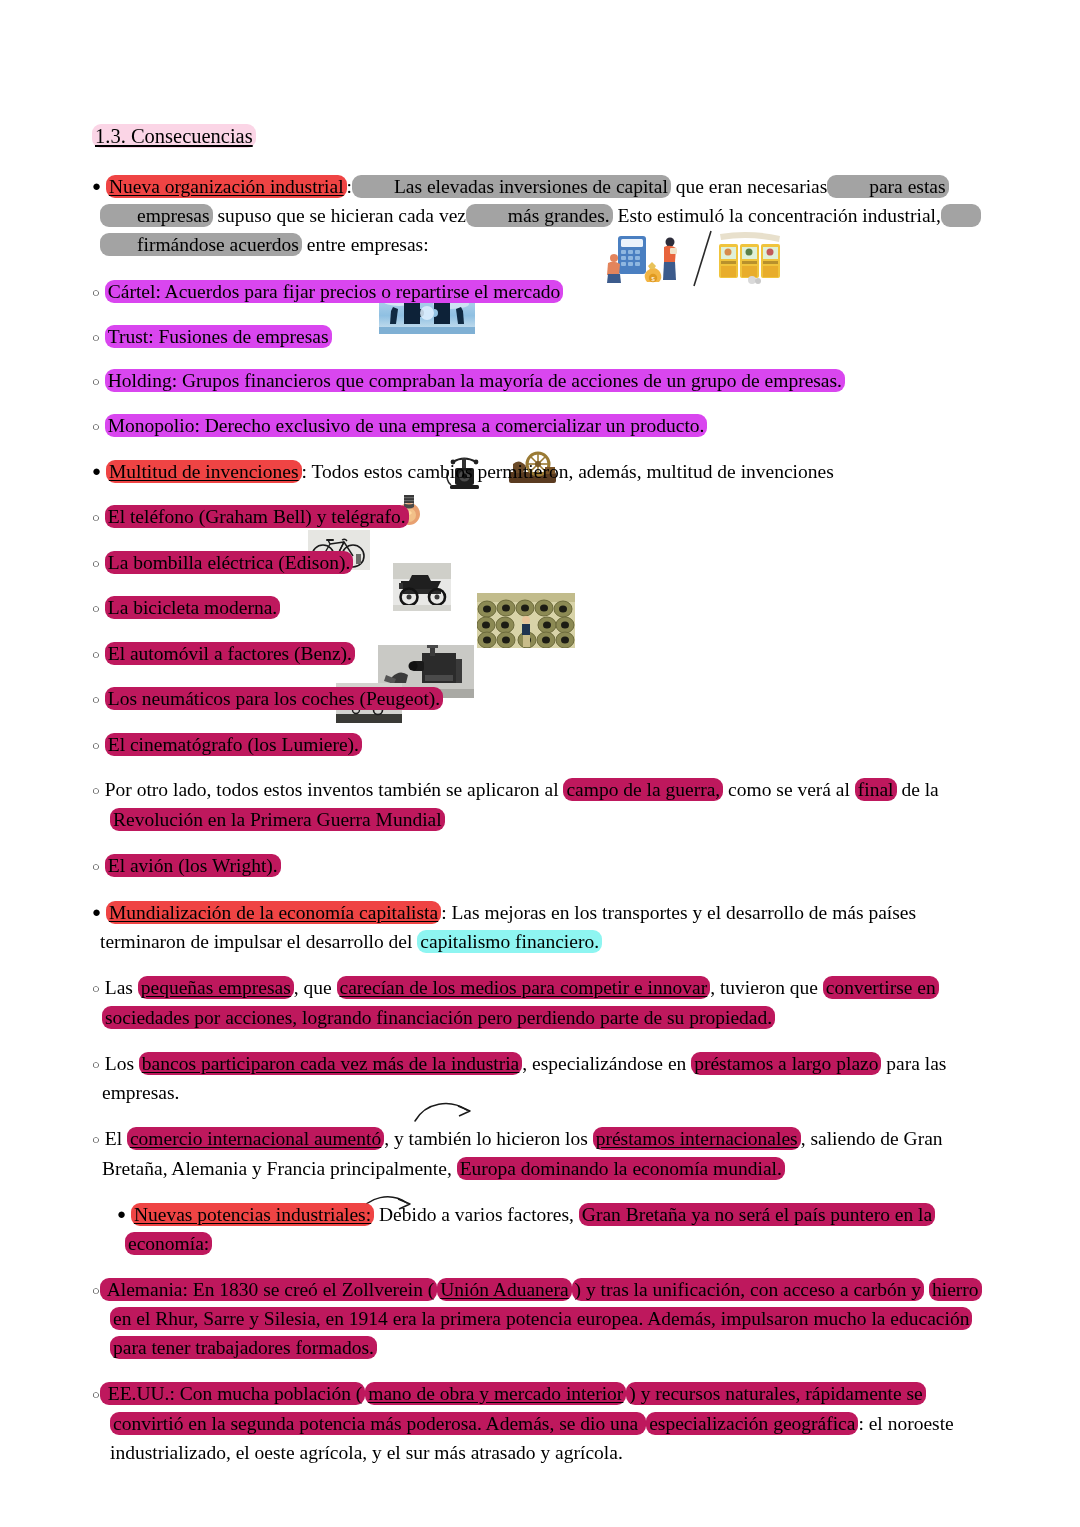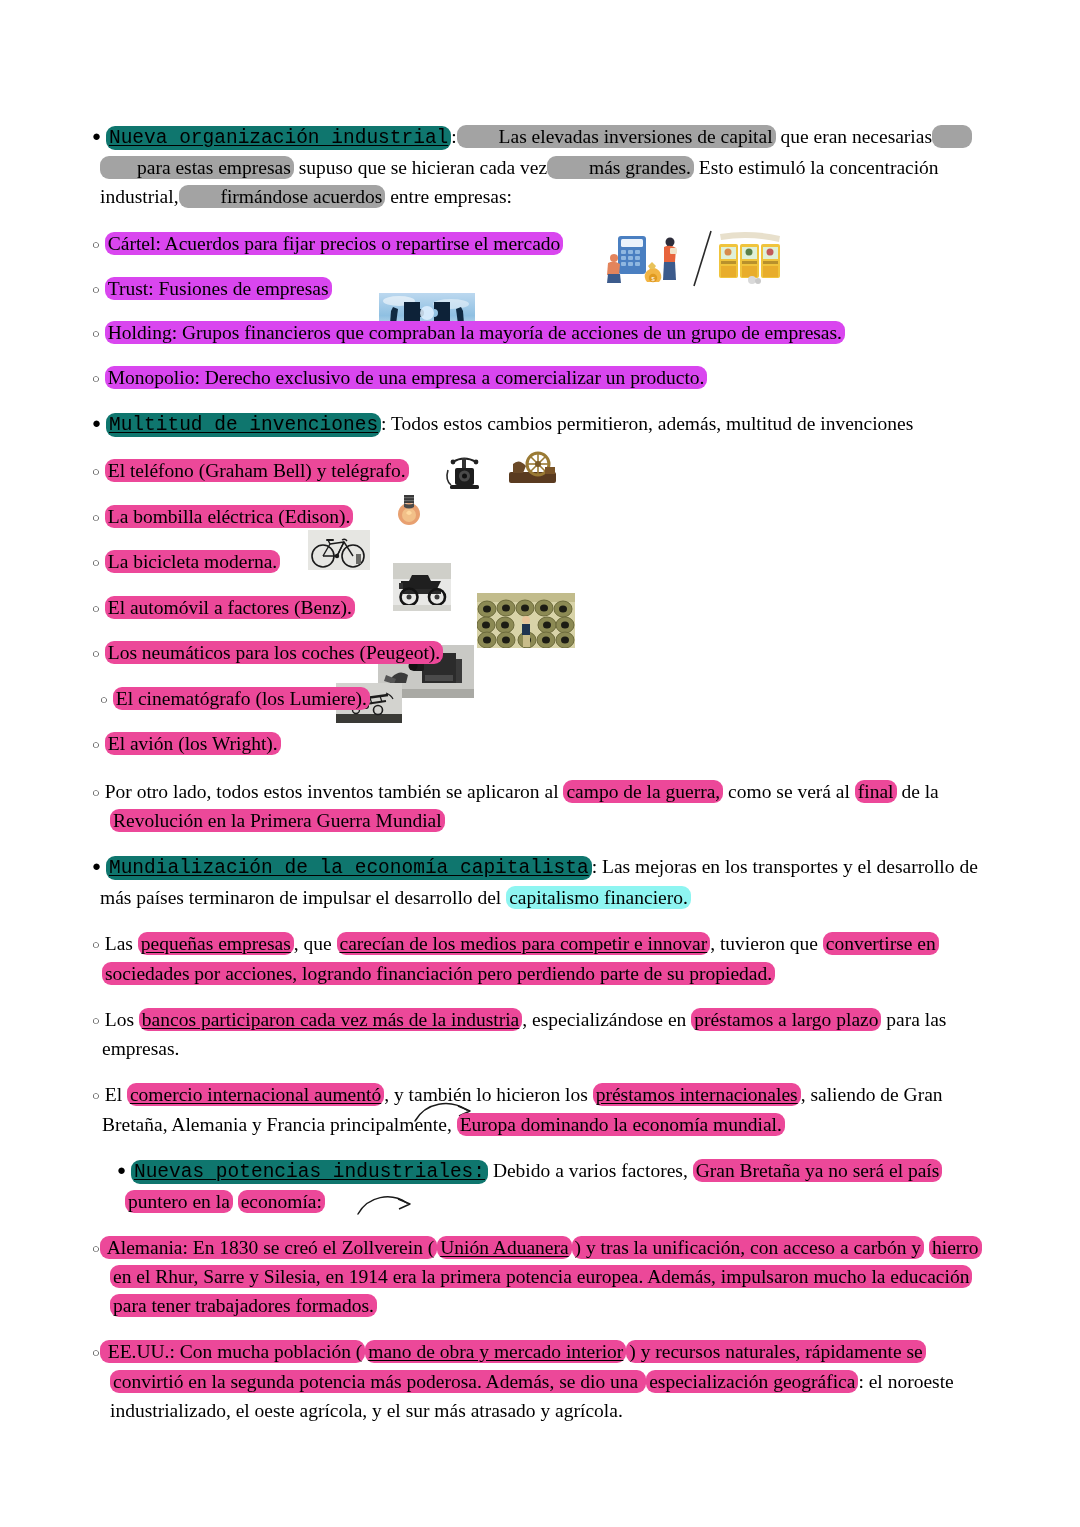--- a/index.html
+++ b/index.html
@@ -54,23 +54,23 @@
   .hollow { font-size: 13px; vertical-align: 1.5px; }
 
   
   .hl {
     border-radius: 9px;
     padding: 1px 3px;
     box-decoration-break: clone;
     -webkit-box-decoration-break: clone;
   }
   .hl-pink   { background: #fbd5e6; }
-  .hl-violet { background: #0f766e; font-family: Liberation Mono, monospace; }
+  .hl-violet { background: #ef4444; }
   .hl-blue   { background: #a3a3a3; padding-left: 37px; }
-  .hl-blue2  { background: #ec4899; }
+  .hl-blue2  { background: #be185d; }
   .hl-cyan   { background: #d946ef; }
   .hl-cyan2  { background: #8ef5f1; }
 
   .u { text-decoration: underline; text-underline-offset: 2px; }
 
   
   .fig {
     position: absolute;
     overflow: hidden;
   }
@@ -337,20 +337,23 @@
 
   <div class="arrow" style="left:355px; top:1190px;">
     <svg width="70" height="30" viewBox="0 0 70 30">
       <path d="M3 24 C13 6, 36 2, 52 13" stroke="#1a1a1a" stroke-width="1.5" fill="none" stroke-linecap="round"></path>
       <path d="M43 9 L55 14 L44 19" stroke="#1a1a1a" stroke-width="1.4" fill="none" stroke-linejoin="round"></path>
     </svg>
   </div>
 
   <div class="content">
 
+    <div class="para title-line">
+      <span class="hl hl-pink u">1.3. Consecuencias</span>
+    </div>
 
     <div class="para lvl1" style="margin-bottom:12px;">
       <span class="bullet">●</span>
       <span class="hl hl-violet u">Nueva organización industrial</span><span>:</span><span class="hl hl-blue"> Las elevadas inversiones de capital</span><span> que eran necesarias</span><span class="hl hl-blue"> para estas empresas</span>
       <span>supuso que se hicieran cada vez</span><span class="hl hl-blue"> más grandes.</span><span> Esto estimuló la concentración industrial,</span><span class="hl hl-blue"> firmándose acuerdos</span>
       <span>entre empresas:</span>
     </div>
 
     <div class="para lvl2" style="margin-bottom:15px; margin-top:18px;">
       <span class="hollow">○</span>
@@ -395,32 +398,32 @@
     <div class="para lvl2" style="margin-bottom:16px;">
       <span class="hollow">○</span>
       <span class="hl hl-blue2">El automóvil a factores (Benz).</span>
     </div>
 
     <div class="para lvl2" style="margin-bottom:16px;">
       <span class="hollow">○</span>
       <span class="hl hl-blue2">Los neumáticos para los coches (Peugeot).</span>
     </div>
 
-    <div class="para lvl2b" style="margin-bottom:16px;margin-left:8px;">
+    <div class="para lvl2b" style="margin-bottom:16px;">
       <span class="hollow">○</span>
       <span class="hl hl-blue2">El cinematógrafo (los Lumiere).</span>
-    </div>
-
-    <div class="para lvl2b" style="margin-bottom:18px;">
-      <span class="hollow">○</span>
-      <span class="hl hl-blue2">El avión (los Wright).</span>
     </div>
 
     <div class="para lvl2b" style="margin-bottom:17px;">
       <span class="hollow">○</span><span> Por otro lado, todos estos inventos también se aplicaron al </span><span class="hl hl-blue2">campo de la guerra,</span><span> como se verá al </span><span class="hl hl-blue2">final</span><span> de la </span><span class="hl hl-blue2">Revolución en la Primera Guerra Mundial</span>
+    </div>
+
+    <div class="para lvl2b" style="margin-bottom:18px;">
+      <span class="hollow">○</span>
+      <span class="hl hl-blue2">El avión (los Wright).</span>
     </div>
 
     <div class="para lvl1" style="margin-bottom:17px;">
       <span class="bullet">●</span>
       <span class="hl hl-violet u">Mundialización de la economía capitalista</span><span>:</span><span> Las mejoras en los transportes y el desarrollo de más países</span>
       <span>terminaron de impulsar el desarrollo del </span><span class="hl hl-cyan2">capitalismo financiero.</span>
     </div>
 
     <div class="para lvl2" style="margin-bottom:17px;">
       <span class="hollow">○</span><span> Las </span><span class="hl hl-blue2 u">pequeñas empresas</span><span>, que </span><span class="hl hl-blue2 u">carecían de los medios para competir e innovar</span><span>, tuvieron que </span><span class="hl hl-blue2">convertirse en</span>

